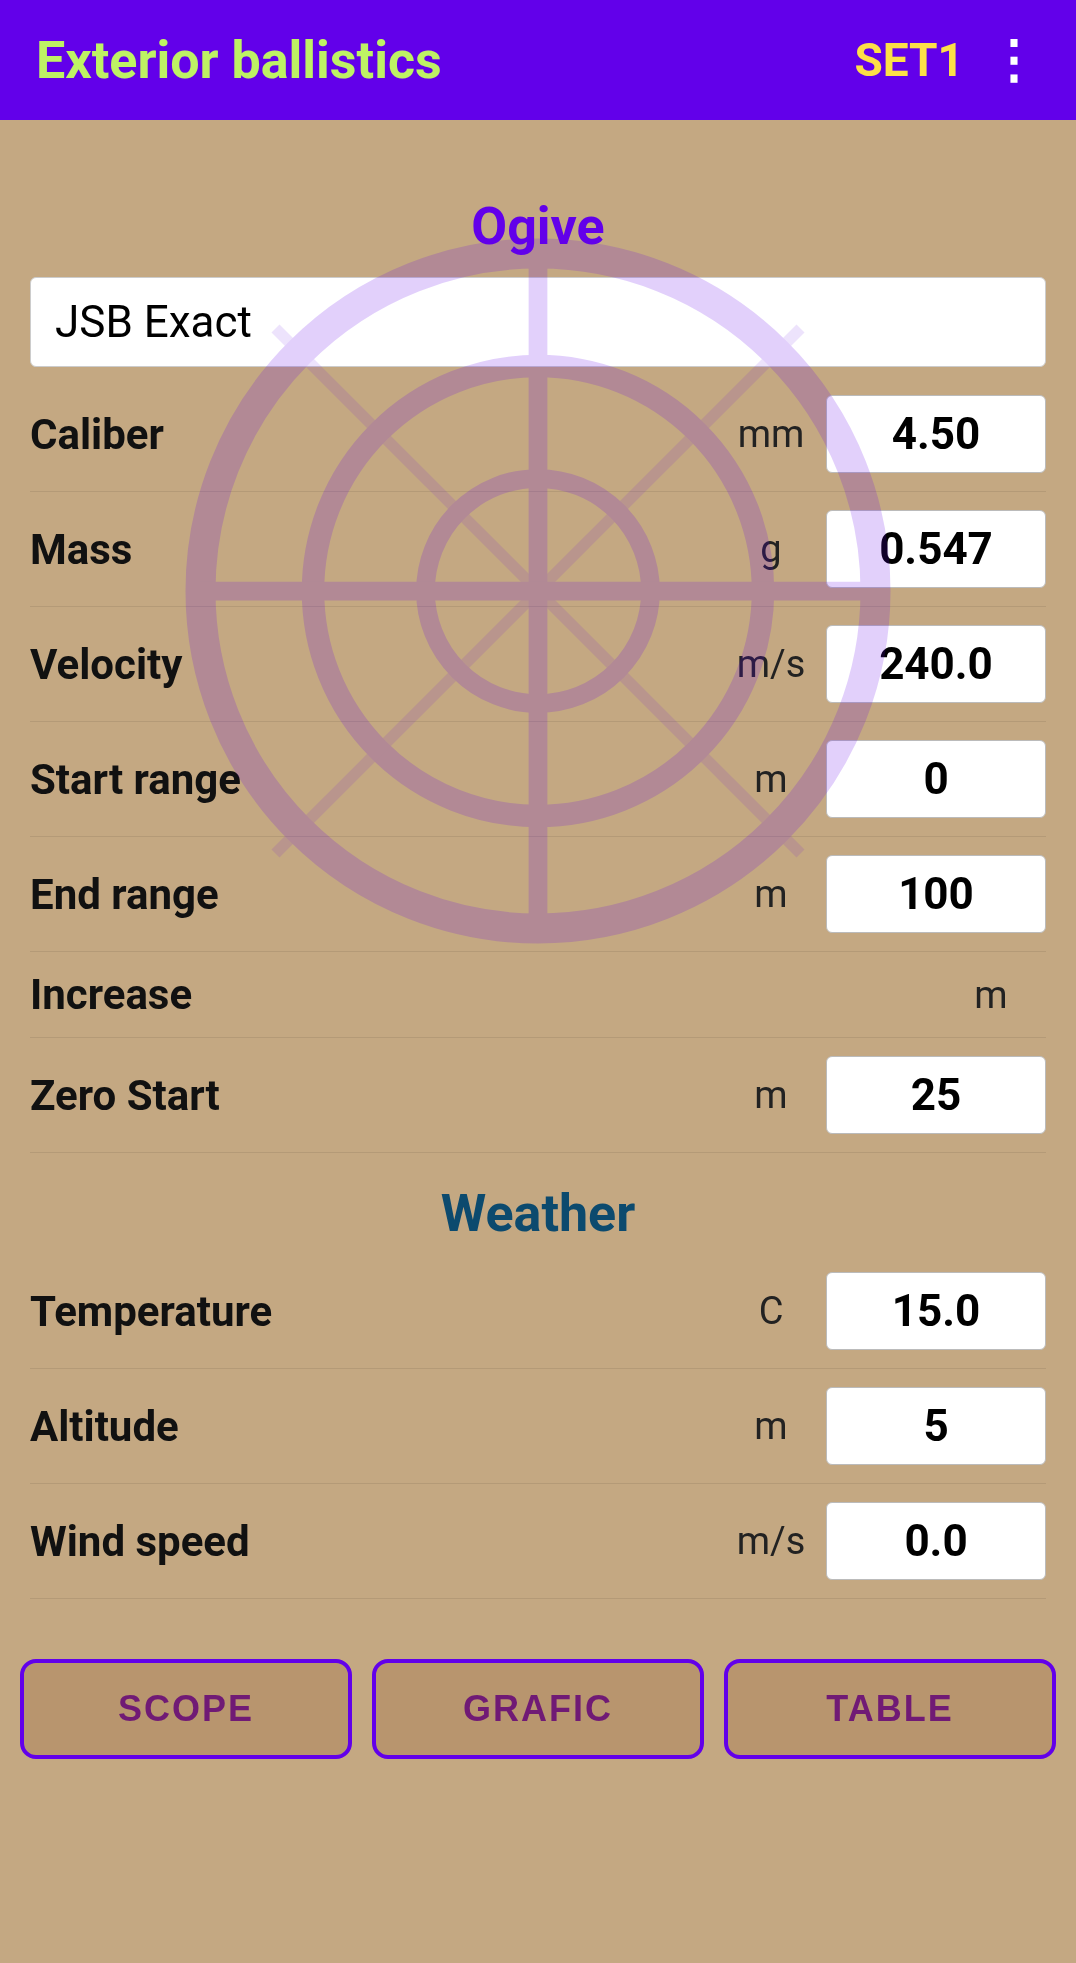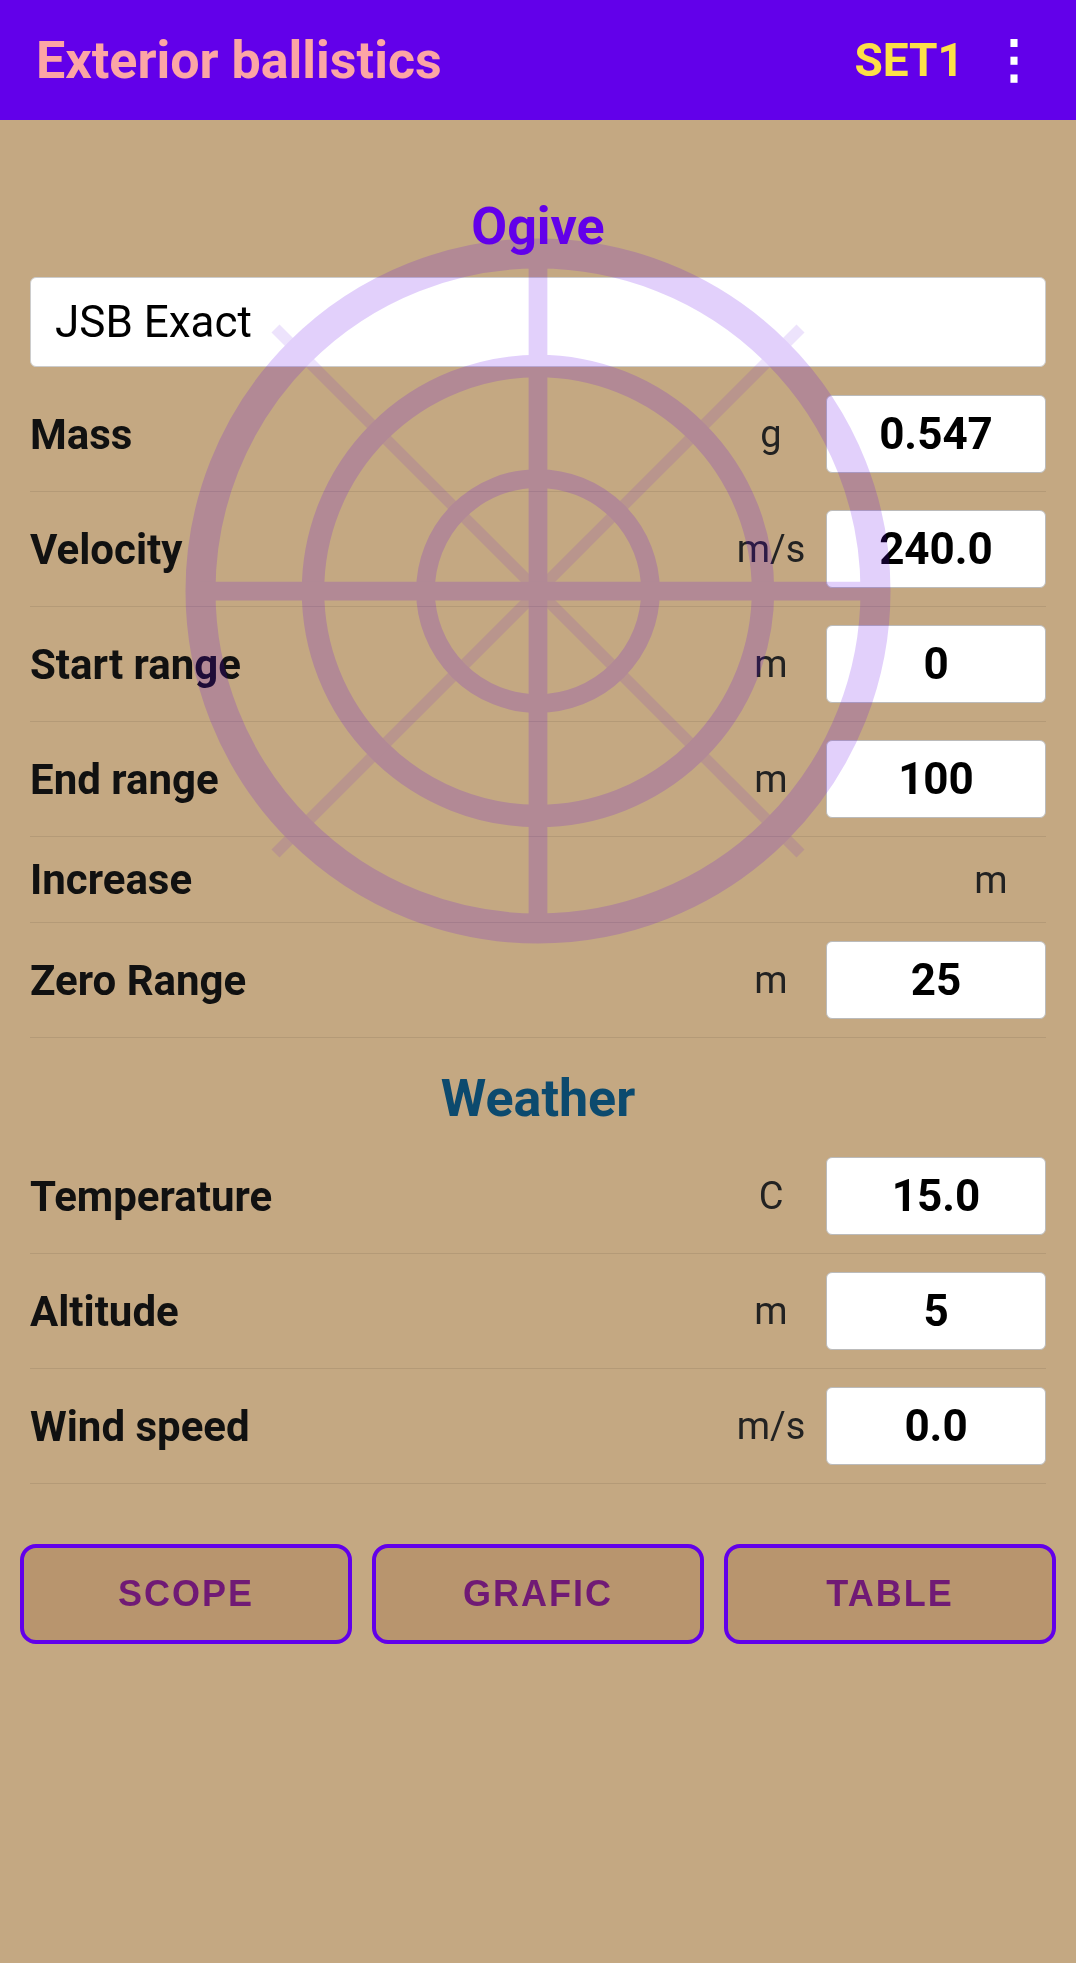--- a/index.html
+++ b/index.html
@@ -22,21 +22,21 @@
       background: #6200ea;
       width: 100%;
       height: 120px;
       display: flex;
       align-items: center;
       justify-content: space-between;
       padding: 0 36px;
     }
 
     .header-title {
-      color: #fca5a5;
+      color: #bef264;
       font-size: 52px;
       font-weight: bold;
     }
 
     .header-right {
       display: flex;
       align-items: center;
       gap: 24px;
     }
 
@@ -191,20 +191,25 @@
   </svg>
 
   <div class="section-title">Ogive</div>
 
   <div class="ogive-input-wrapper">
     <span class="ogive-input-text">JSB Exact</span>
   </div>
 
   <div>
 
+    <div class="param-row">
+      <span class="param-label">Caliber</span>
+      <span class="param-unit">mm</span>
+      <div class="param-value">4.50</div>
+    </div>
 
     <div class="param-row">
       <span class="param-label">Mass</span>
       <span class="param-unit">g</span>
       <div class="param-value">0.547</div>
     </div>
 
 
     <div class="param-row">
       <span class="param-label">Velocity</span>
@@ -223,21 +228,21 @@
       <span class="param-unit">m</span>
       <div class="param-value">100</div>
     </div>
 
     <div class="param-row">
       <span class="param-label">Increase</span>
       <span class="param-unit">m</span>
     </div>
 
     <div class="param-row">
-      <span class="param-label">Zero Range</span>
+      <span class="param-label">Zero Start</span>
       <span class="param-unit">m</span>
       <div class="param-value">25</div>
     </div>
   </div>
 
   <div class="weather-title">Weather</div>
 
   <div>
 
     <div class="param-row">

